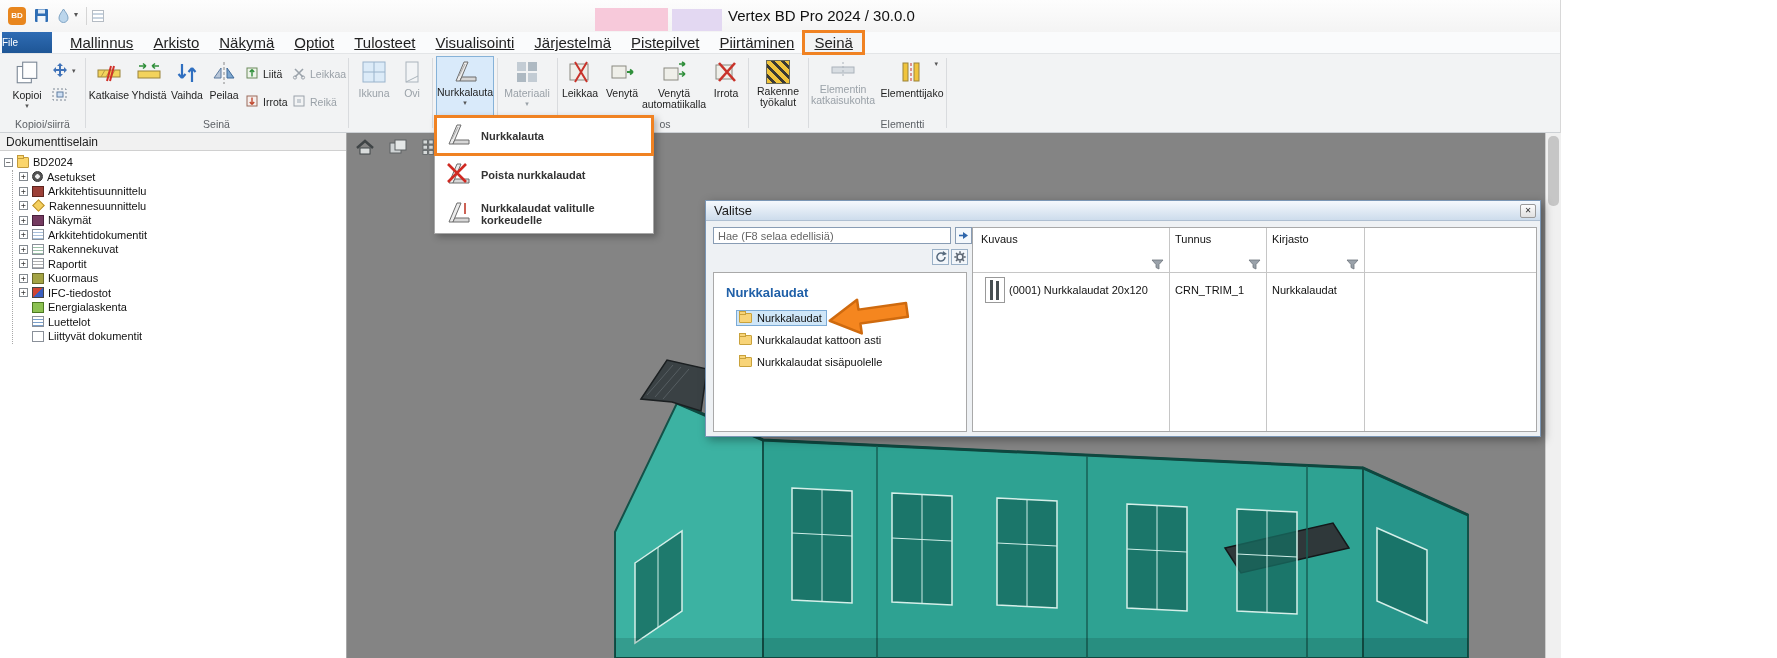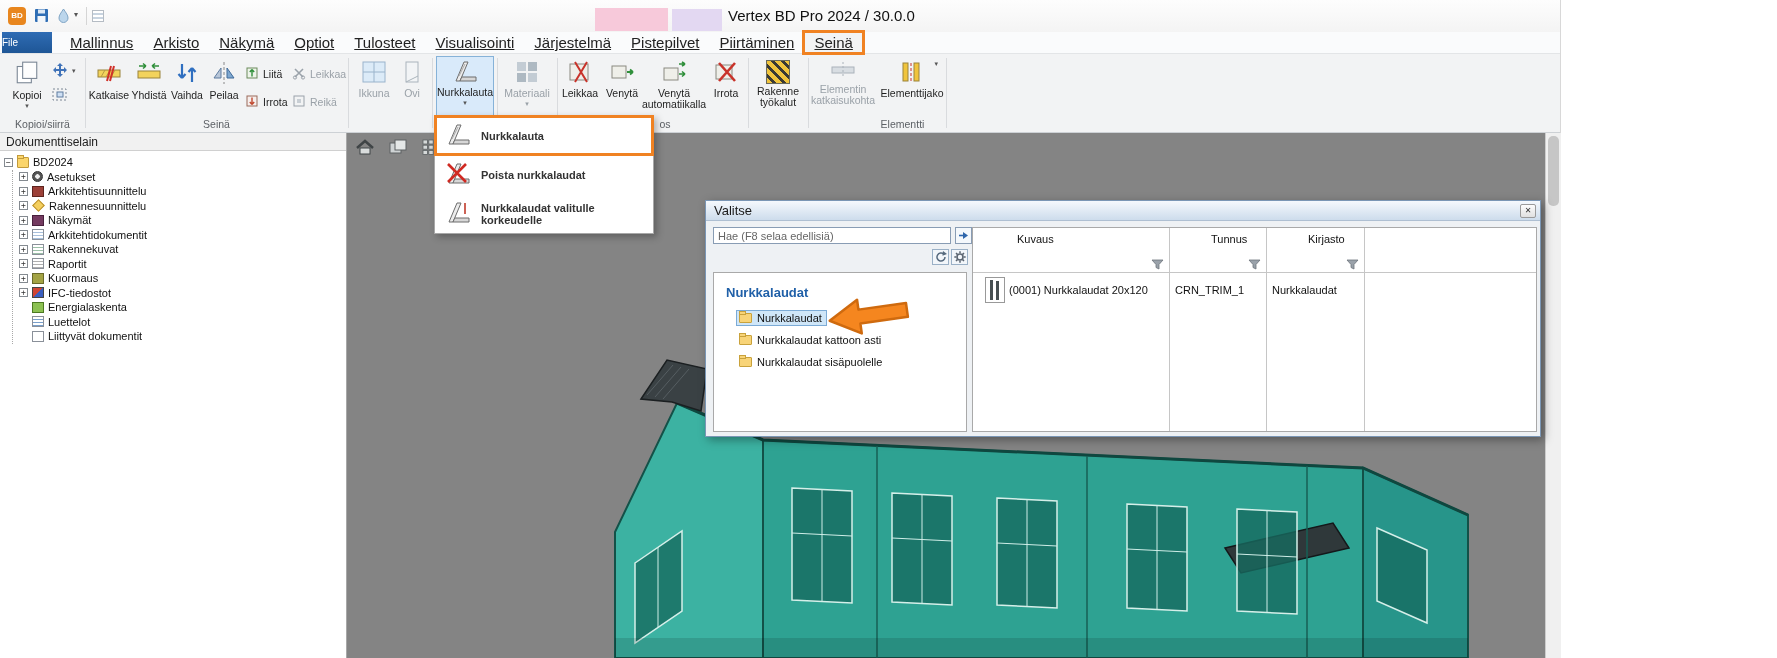--- a/index.html
+++ b/index.html
@@ -89,21 +89,21 @@
   .folders { position:absolute; left:7px; top:71px; width:254px; height:160px; background:#fff; border:1px solid #a9a9a9; }
   .cat-hdr { margin:12px 0 0 12px; font-size:13px; font-weight:bold; color:#2060a8; }
   .flist { margin:10px 0 0 22px; display:flex; flex-direction:column; gap:6px; font-size:11px; color:#111; }
   .fitem { display:inline-flex; align-items:center; gap:5px; align-self:flex-start; padding:1px 4px 1px 2px; border:1px solid transparent; }
   .fitem.sel { background:#cfe6f8; border:1px solid #7cabd6; }
   .fic { flex:none; width:13px; height:10px; background:#f8d478; border:1px solid #c9a23c; border-radius:1px; position:relative; }
   .fic::before { content:""; position:absolute; top:-3px; left:-1px; width:5px; height:2px; background:#f8d478; border:1px solid #c9a23c; }
   .tablepane { position:absolute; left:266px; top:26px; width:565px; height:205px; background:#fff; border:1px solid #a9a9a9; }
   .colline { position:absolute; top:0; width:1px; height:100%; background:#c6c6c6; }
   .thdr-line { position:absolute; left:0; top:44px; width:100%; height:1px; background:#c6c6c6; }
-  .colhdr { position:absolute; top:5px; font-size:11px; color:#111;margin-left:36px; }
+  .colhdr { position:absolute; top:5px; font-size:11px; color:#111; }
   .funnel { position:absolute; top:29px; }
   .rowicon { position:absolute; left:12px; top:49px; }
   .cell { position:absolute; top:56px; font-size:11px; color:#111; white-space:nowrap; }
 
   
   .big-arrow { position:absolute; left:828px; top:301px; z-index:60; transform:rotate(-8deg); transform-origin:0 50%; }
 </style>
 </head>
 <body>
 

